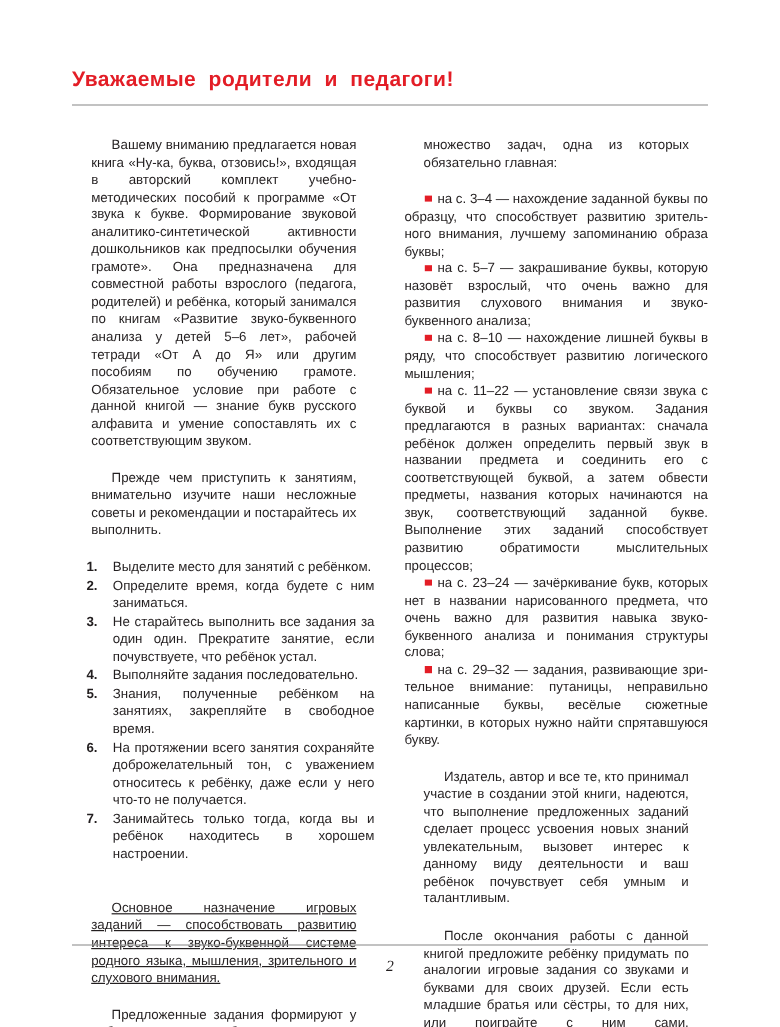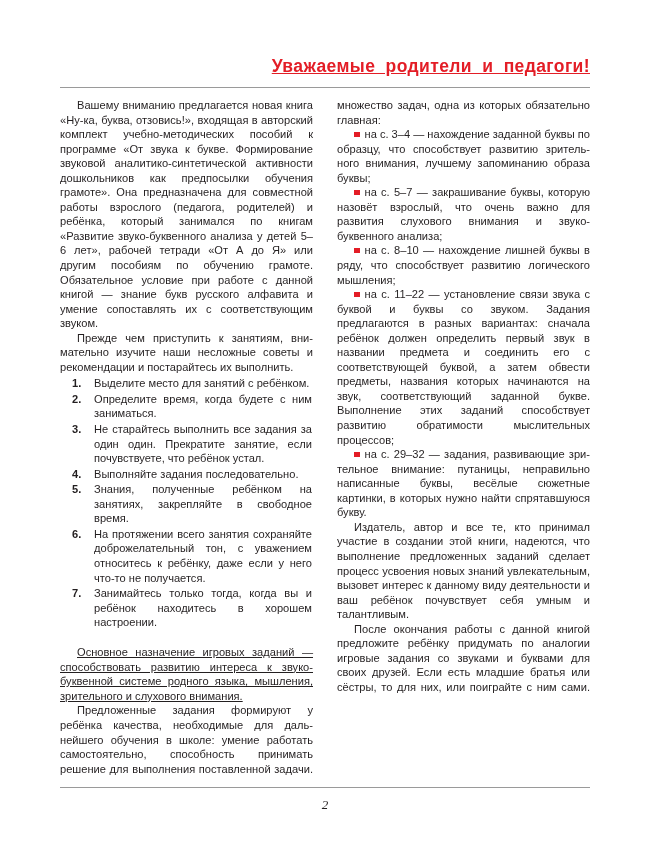--- a/index.html
+++ b/index.html
@@ -20,27 +20,26 @@
     left: 0; top: 0;
     width: 650px;
     height: 856px;
     background: #fff;
   }
   .title {
     position: absolute;
     left: 60px;
     top: 56px;
     width: 530px;
-    text-align: right;
+    text-align: left;
     color: #e31d26;
     font-weight: bold;
     font-size: 17.5px;
     letter-spacing: 0.4px;
     word-spacing: 5px;
-    text-decoration: underline;
   }
   .rule-top {
     position: absolute;
     left: 60px;
     top: 87px;
     width: 530px;
     height: 1px;
     background: #9a9a9a;
   }
   .rule-bottom {
@@ -61,21 +60,21 @@
     gap: 24px;
   }
   .col {
     width: 253px;
     font-size: 11.1px;
     line-height: 14.55px;
     text-align: justify;
     text-justify: inter-word;
   }
   .col p {
-    margin: 0;
+    margin: 16px;
     text-indent: 17px;
     hyphens: manual;
   }
   .col p.cont {
     text-indent: 0;
   }
   ol.steps {
     margin: 2px 0 0 0;
     padding: 0;
     list-style: none;
@@ -164,20 +163,21 @@
       <p>Предложенные задания формируют у ребёнка качества, необходимые для даль­нейшего обучения в школе: умение работать самостоятельно, способность принимать решение для выполнения поставленной задачи.</p>
     </div>
 
     <div class="col">
       <p class="cont">множество задач, одна из которых обязательно главная:</p>
       <ul class="bullets">
         <li><span class="sq"></span><span>на с. 3–4 — нахождение заданной буквы по образцу, что способствует развитию зритель­ного внимания, лучшему запоминанию образа буквы;</span></li>
         <li><span class="sq"></span><span>на с. 5–7 — закрашивание буквы, кото­рую назовёт взрослый, что очень важно для развития слухового внимания и звуко-буквенного анализа;</span></li>
         <li><span class="sq"></span><span>на с. 8–10 — нахождение лишней буквы в ряду, что способствует развитию логического мышления;</span></li>
         <li><span class="sq"></span><span>на с. 11–22 — установление связи звука с буквой и буквы со звуком. Задания предлагаются в разных вариантах: сначала ребёнок должен определить первый звук в названии предмета и соединить его с соответствующей буквой, а затем обвести предметы, названия которых начинаются на звук, соответствующий заданной букве. Выполнение этих заданий способст­вует развитию обратимости мыслительных процессов;</span></li>
+        <li><span class="sq"></span><span>на с. 23–24 — зачёркивание букв, которых нет в названии нарисованного предмета, что очень важно для развития навыка звуко-буквенного анализа и понимания структуры слова;</span></li>
         <li><span class="sq"></span><span>на с. 29–32 — задания, развивающие зри­тельное внимание: путаницы, неправильно написанные буквы, весёлые сюжетные картинки, в которых нужно найти спрятавшуюся букву.</span></li>
       </ul>
       <p>Издатель, автор и все те, кто принимал участие в создании этой книги, надеются, что выполнение предложенных заданий сделает процесс усвоения новых знаний увлекательным, вызовет интерес к данному виду деятельности и ваш ребёнок почувствует себя умным и талантливым.</p>
       <p>После окончания работы с данной книгой предложите ребёнку придумать по аналогии игровые задания со звуками и буквами для своих друзей. Если есть младшие братья или сёстры, то для них, или поиграйте с ним сами.</p>
     </div>
 
   </div>
 
   <div class="rule-bottom"></div>
 

